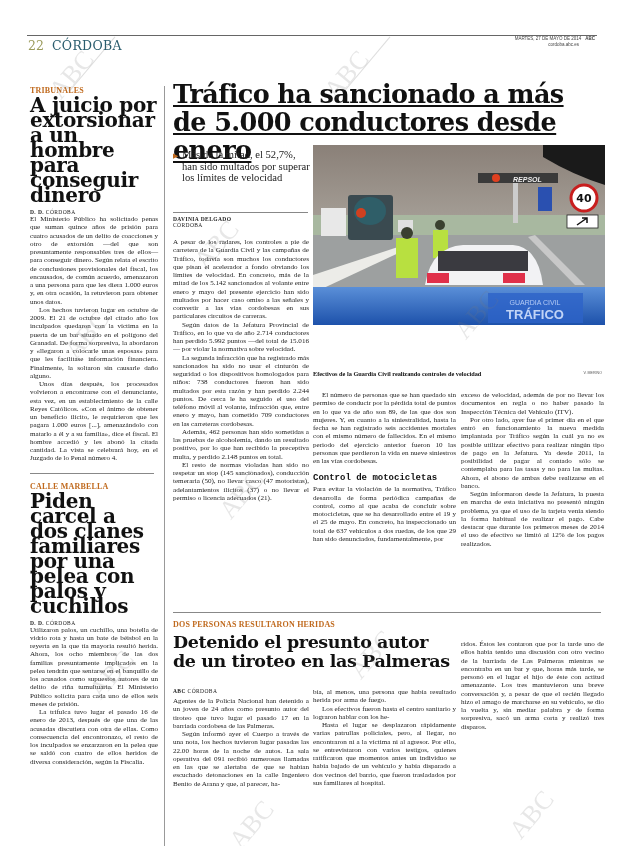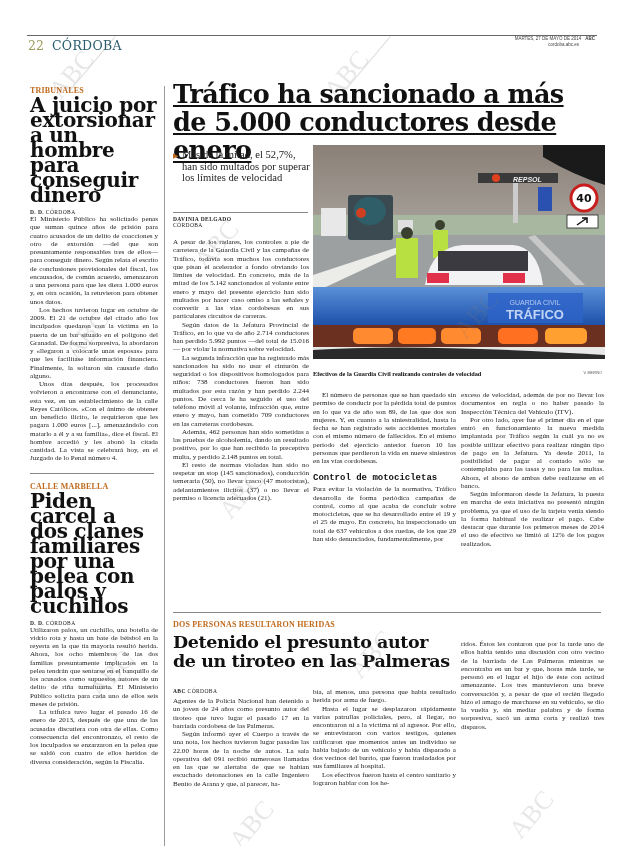--- a/index.html
+++ b/index.html
@@ -28,21 +28,21 @@
 
   
   .main-head { position: absolute; left: 173px; top: 80px; width: 430px; font-family: "DejaVu Serif", serif; font-weight: bold; font-size: 25.5px; line-height: 28px; color: #111; letter-spacing: -0.6px; text-decoration: underline; }
   .deck { position: absolute; left: 173px; top: 149px; width: 140px; font-family: "Liberation Serif", serif; font-size: 10.6px; line-height: 11.5px; color: #222; }
   .deck .tri { color: #c06a1e; font-size: 7px; position: absolute; left: 0; top: 2px; }
   .deck .txt { display: block; padding-left: 9px; }
   .deck-rule { position: absolute; left: 173px; top: 212px; width: 135px; height: 1px; background: #888; }
   .main-byline { position: absolute; left: 173px; top: 216px; width: 135px; }
   .main-col1 { position: absolute; left: 173px; top: 238px; width: 136px; }
 
-  .photo { position: absolute; left: 313px; top: 145px; width: 292px; height: 214px; overflow: hidden; background: #b9b5ad; }
+  .photo { position: absolute; left: 313px; top: 145px; width: 292px; height: 180px; overflow: hidden; background: #b9b5ad; }
   .caption { position: absolute; left: 313px; top: 370px; width: 292px; font-family: "Liberation Serif", serif; font-weight: bold; font-size: 6.3px; color: #111; }
   .credit { position: absolute; right: 18px; top: 371px; font-family: "Liberation Sans", sans-serif; font-size: 3.6px; color: #555; }
 
   .main-col2 { position: absolute; left: 313px; top: 391px; width: 143px; }
   .main-col3 { position: absolute; left: 461px; top: 391px; width: 143px; }
   .subhead { font-family: Liberation Mono, monospace; font-weight: bold; font-size: 9px; line-height: 11px; color: #111; margin: 8px 0 1px; }
 
   .story-rule { position: absolute; left: 173px; top: 612px; width: 428px; height: 1px; background: #888; }
   .s2-kicker { position: absolute; left: 173px; top: 620px; }
   .s2-head { position: absolute; left: 173px; top: 633px; width: 280px; font-family: "DejaVu Serif", serif; font-weight: bold; font-size: 17.5px; line-height: 19px; color: #111; letter-spacing: -0.4px; }
@@ -191,22 +191,22 @@
 <div class="s2-byline byline">
   <b>ABC</b>
   <span>CÓRDOBA</span>
 </div>
 <div class="s2-col1 body-text">
   <p>Agentes de la Policía Nacional han detenido a un joven de 24 años como presunto autor del tiroteo que tuvo lugar el pasado 17 en la barriada cordobesa de las Palmeras.</p>
   <p>Según informó ayer el Cuerpo a través de una nota, los hechos tuvieron lugar pasadas las 22.00 horas de la noche de autos. La sala operativa del 091 recibió numerosas llamadas en las que se alertaba de que se habían escuchado detonaciones en la calle Ingeniero Benito de Arana y que, al parecer, ha-</p>
 </div>
 <div class="s2-col2 body-text">
   <p>bía, al menos, una persona que había resultado herida por arma de fuego.</p>
+  <p>Los efectivos fueron hasta el centro sanitario y lograron hablar con los he-</p>
   <p>Hasta el lugar se desplazaron rápidamente varias patrullas policiales, pero, al llegar, no encontraron ni a la víctima ni al agresor. Por ello, se entrevistaron con varios testigos, quienes ratificaron que momentos antes un individuo se había bajado de un vehículo y había disparado a dos vecinos del barrio, que fueron trasladados por sus familiares al hospital.</p>
-  <p>Los efectivos fueron hasta el centro sanitario y lograron hablar con los he-</p>
 </div>
 <div class="s2-col3 body-text">
   <p>ridos. Éstos les contaron que por la tarde uno de ellos había tenido una discusión con otro vecino de la barriada de Las Palmeras mientras se encontraba en un bar y que, horas más tarde, se personó en el lugar el hijo de éste con actitud amenazante. Los tres mantuvieron una breve conversación y, a pesar de que el recién llegado hizo el amago de marcharse en su vehículo, se dio la vuelta y, sin mediar palabra y de forma sorpresiva, sacó un arma corta y realizó tres disparos.</p>
 </div>
 
 <div class="watermark" style="left:45px;top:60px;">ABC</div>
 <div class="wm-line" style="left:70px;top:90px;width:70px;transform:rotate(-50deg);"></div>
 <div class="watermark" style="left:320px;top:60px;">ABC</div>
 <div class="wm-line" style="left:345px;top:90px;width:70px;transform:rotate(-50deg);"></div>
 <div class="watermark" style="left:190px;top:230px;">ABC</div>

